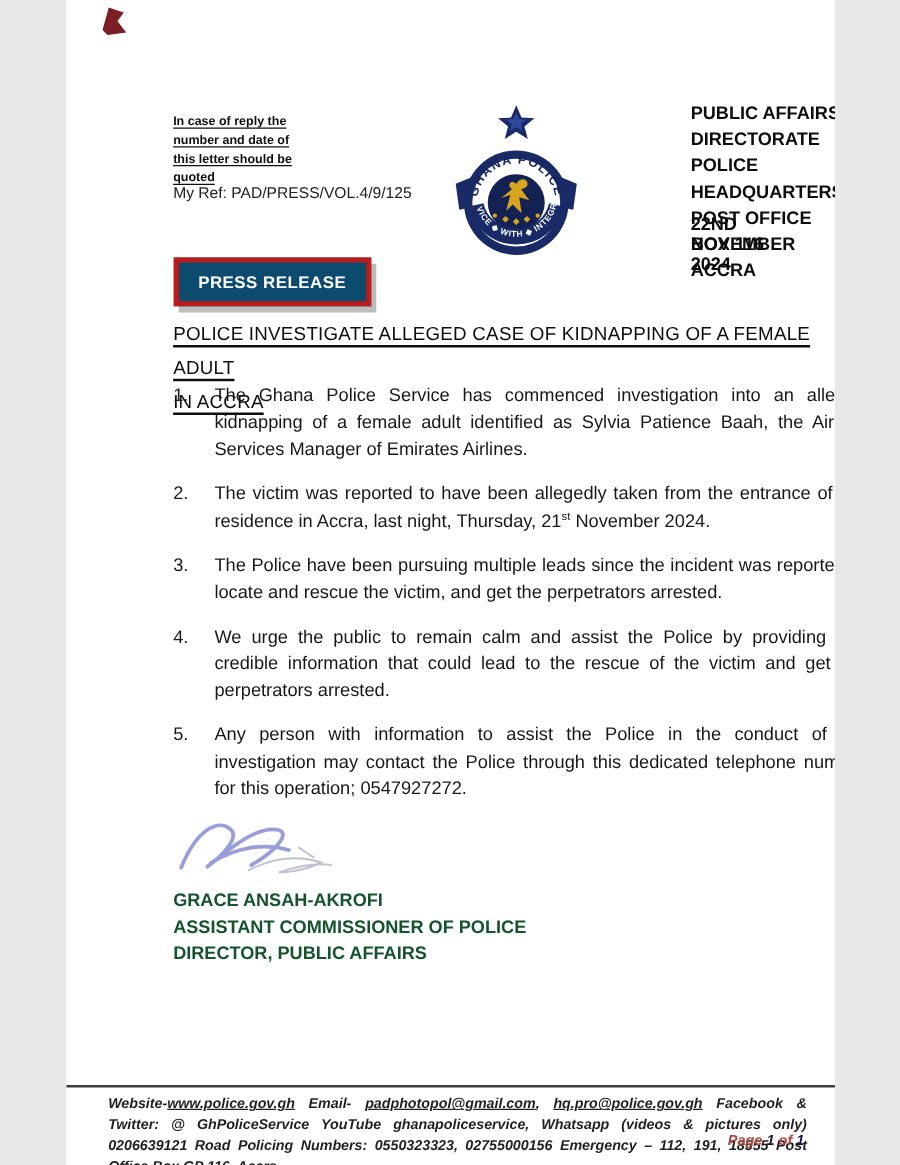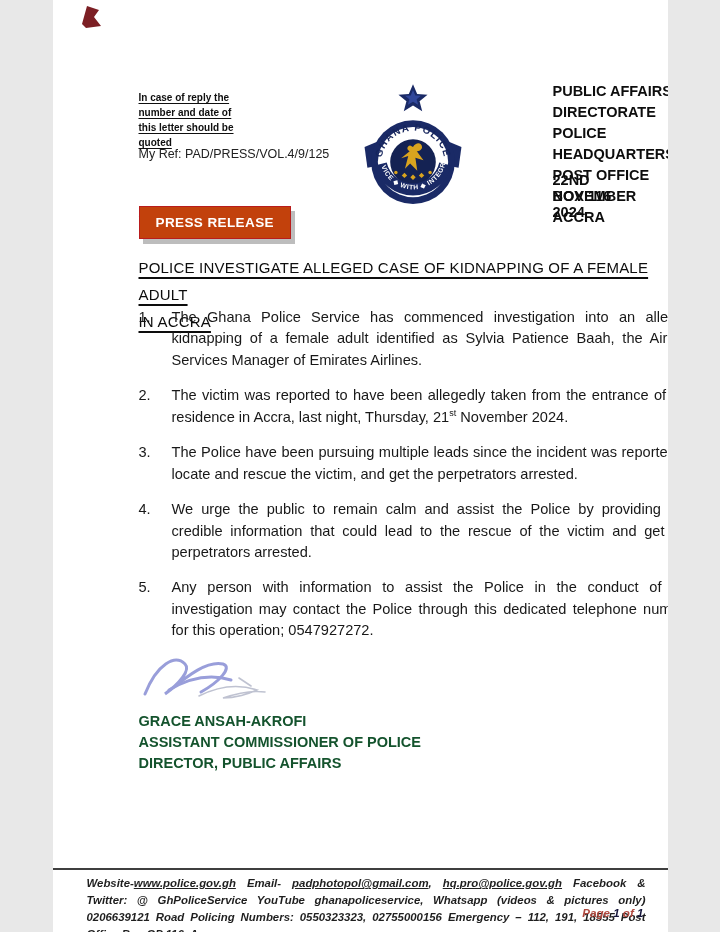--- a/index.html
+++ b/index.html
@@ -11,22 +11,22 @@
   .reply-note{position:absolute;left:86px;top:90px;width:106px;font-size:10px;font-weight:700;
               line-height:1.5;color:#0f0f0f;text-decoration:underline;text-underline-offset:2px;}
   .myref{position:absolute;left:86px;top:147px;font-size:12.5px;color:#222;}
   .yourref{position:absolute;left:86px;top:177px;font-size:12px;color:#222;margin-top:37px;}
 
   .logo{position:absolute;left:303px;top:82px;width:114px;height:126px;}
 
   .addr{position:absolute;left:500px;top:81px;font-size:14.5px;font-weight:700;line-height:1.45;color:#0d0d0d;}
   .date{position:absolute;left:500px;top:172px;font-size:14.5px;font-weight:700;color:#0d0d0d;}
 
-  .badge{position:absolute;left:86px;top:206px;background:#c2410c;color:#ffffff;font-weight:700;
-         font-size:13.5px;letter-spacing:.4px;padding:8px 16px;border:1px solid #b91c1c;
+  .badge{position:absolute;left:86px;top:206px;background:#0c4a6e;color:#ffffff;font-weight:700;
+         font-size:13.5px;letter-spacing:.4px;padding:8px 16px;border:4px solid #b91c1c;
          box-shadow:4px 5px 0 #bdbdbd;}
 
   .title{position:absolute;left:86px;top:254px;width:558px;font-size:15px;font-weight:400;
          letter-spacing:.2px;line-height:1.8;color:#0d0d0d;}
   .title .tline{text-decoration:underline;text-underline-offset:4px;text-decoration-thickness:1.5px;}
 
   .bodytext{position:absolute;left:86px;top:307px;width:554px;font-size:14.6px;line-height:1.47;color:#181818;}
   .para{display:flex;margin-bottom:14px;}
   .para .num{flex:0 0 33px;}
   .para .ptext{flex:1;text-align:justify;}

